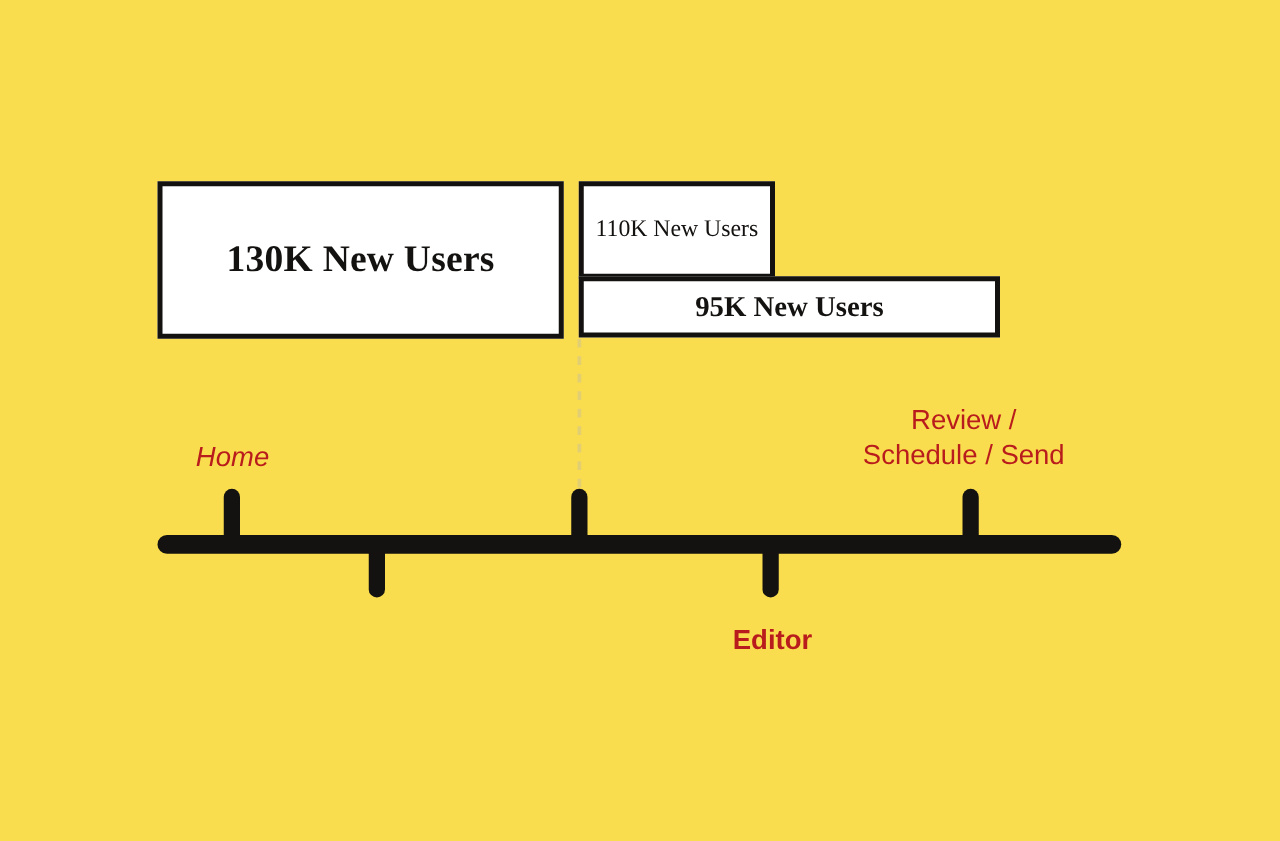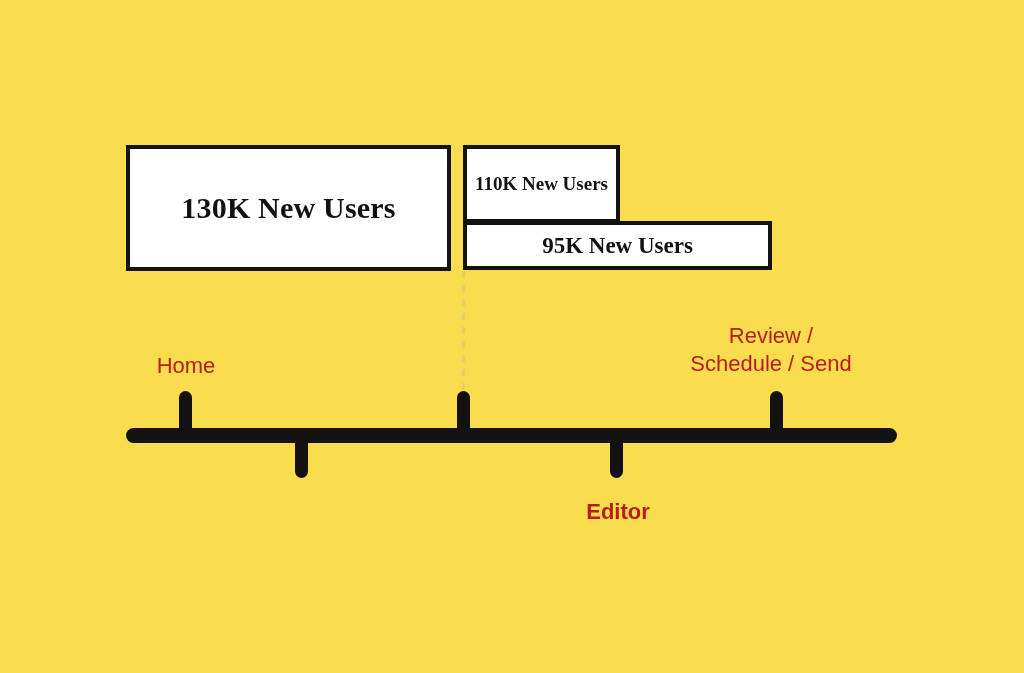--- a/index.html
+++ b/index.html
@@ -44,28 +44,28 @@
     font-weight: 700;
     letter-spacing: 0.2px;
     z-index: 3;
   }
   #box-secondary {
     left: 463px;
     top: 145px;
     width: 157px;
     height: 78px;
     font-size: 19px;
-    font-weight: 700;
+    font-weight: 400;
     z-index: 2;
     padding: 0 8px;
   }
   #box-tertiary {
     left: 463px;
     top: 221px;
-    width: 309px;
+    width: 337px;
     height: 49px;
     font-size: 23px;
     font-weight: 700;
     z-index: 2;
   }
 
   
   #connector {
     position: absolute;
     left: 462px;
@@ -128,21 +128,21 @@
   <div class="metric-box" id="box-secondary">110K New
 Users</div>
 
   <div class="metric-box" id="box-tertiary">95K New Users</div>
 
   <div id="connector"></div>
 
   <div id="timeline-axis"></div>
 
   <div class="tick up" style="left:179px;"></div>
-  <div class="tick-label above" style="left:186px; top:352px;">Home</div>
+  <div class="tick-label above" style="left:186px; top:352px;font-style:italic;">Home</div>
 
   <div class="tick down" style="left:295px;"></div>
 
   <div class="tick up" style="left:457px;"></div>
 
   <div class="tick down" style="left:610px;"></div>
   <div class="tick-label below bold" style="left:618px; top:498px;">Editor</div>
 
   <div class="tick up" style="left:770px;"></div>
   <div class="tick-label above" style="left:771px; top:322px;">Review /

